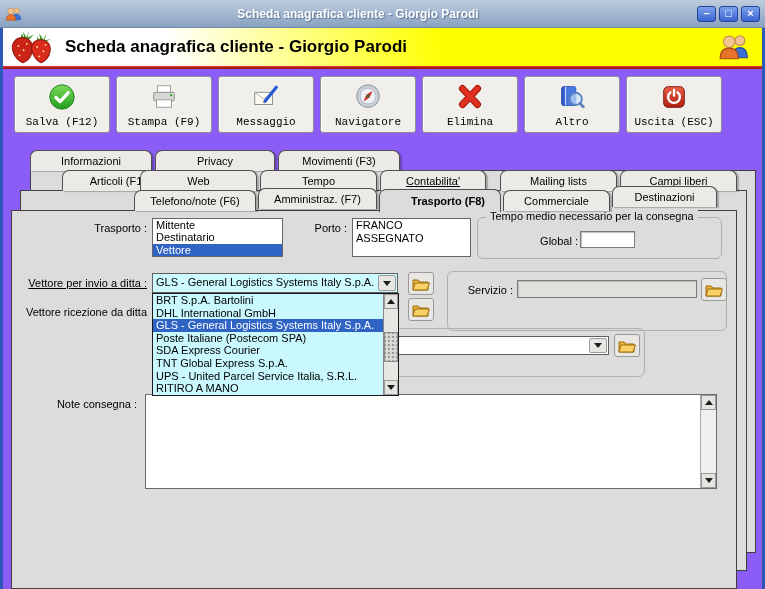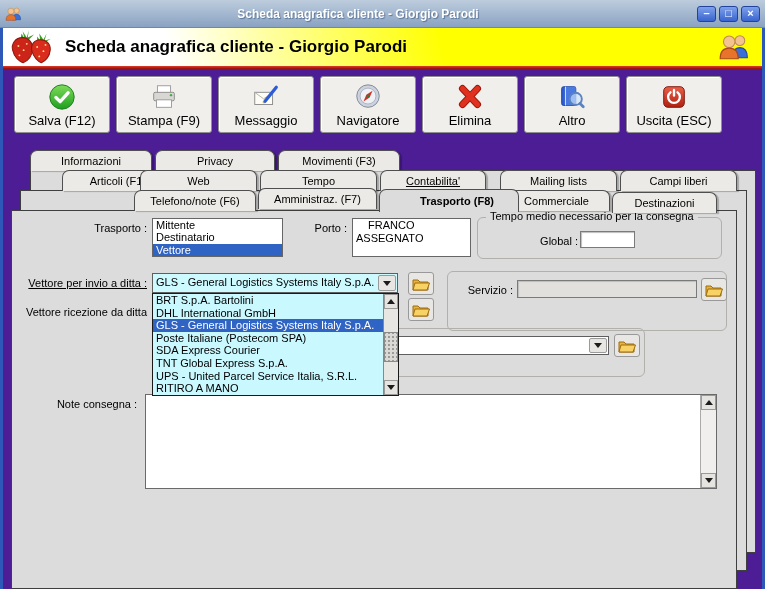--- a/index.html
+++ b/index.html
@@ -1,17 +1,17 @@
 <!DOCTYPE html>
 <html><head>
 <meta charset="utf-8">
 <style>
   html,body{margin:0;padding:0;background:#808080;}
   *{box-sizing:border-box;}
-  .window{position:relative;width:765px;height:589px;background:#4c1d95;overflow:hidden;
+  .window{position:relative;width:765px;height:589px;background:#8b5cf6;overflow:hidden;
           font-family:"Liberation Sans",sans-serif;font-size:11px;color:#000;}
   .edge{position:absolute;top:28px;bottom:0;width:3px;background:#2d58b8;}
   
   .titlebar{position:absolute;left:0;top:0;width:765px;height:28px;
             background:linear-gradient(#bdccdd,#8aa3c2);display:flex;align-items:center;
             border-bottom:1px solid #6f87a8;padding:0 5px;}
   .tb-title{flex:1;text-align:center;color:#fff;font-weight:bold;font-size:12px;
             text-shadow:1px 1px 1px #5a7396;}
   .winbtn{width:19px;height:16px;margin-left:3px;border:1px solid #23429c;border-radius:3px;
           background:linear-gradient(#7da1ea,#3a64cf);color:#fff;font-size:11px;font-weight:bold;
@@ -22,21 +22,21 @@
           display:flex;align-items:center;}
   .hdr-title{font-size:17px;font-weight:bold;margin-left:8px;}
   .red-line{position:absolute;left:3px;top:66px;width:759px;height:3px;
             background:linear-gradient(#e23b2e,#8c1007);}
   
   .tbtn{position:absolute;top:76px;width:96px;height:57px;background:#f0efec;
         border:1px solid #8f8f8f;border-radius:3px;box-shadow:inset 1px 1px 0 #fff;
         display:flex;flex-direction:column;align-items:center;justify-content:space-between;
         padding:3px 2px 4px 2px;cursor:default;}
   .tbtn .ticon{height:33px;display:flex;align-items:center;justify-content:center;}
-  .tbtn .tlabel{font-size:13px;}
+  .tbtn .tlabel{font-size:11px;font-family:Liberation Mono, monospace;}
   
   .tab{position:absolute;height:21px;background:#eceae6;border:1px solid #4f4f4f;border-bottom:none;
        border-radius:7px 7px 0 0;display:flex;align-items:center;justify-content:center;
        font-size:11px;box-shadow:2px 1px 1px rgba(0,0,0,0.25);}
   .tab.active{background:#dcdcdc;font-weight:bold;box-shadow:none;}
   
   .page{position:absolute;background:#dcdcdc;border:1px solid #3f3f3f;}
   .lbl{position:absolute;text-align:right;white-space:nowrap;}
   .listbox{position:absolute;background:#fff;border:1px solid #666;overflow:hidden;}
   .opt{line-height:12.3px;padding:0 3px;white-space:nowrap;}
@@ -243,21 +243,21 @@
   <div class="page" style="left:11px;top:210px;width:726px;height:379px;z-index:5;">
 
     <div class="lbl" style="left:40px;top:11px;width:95px;">Trasporto :</div>
     <div class="listbox" style="left:140px;top:7px;width:131px;height:39px;">
       <div class="opt">Mittente</div>
       <div class="opt">Destinatario</div>
       <div class="opt sel">Vettore</div>
     </div>
     <div class="lbl" style="left:290px;top:11px;width:45px;">Porto :</div>
     <div class="listbox" style="left:340px;top:7px;width:119px;height:39px;">
-      <div class="opt" style="line-height:13px;margin-left:12px;">FRANCO</div>
+      <div class="opt" style="line-height:13px;">FRANCO</div>
       <div class="opt" style="line-height:13px;">ASSEGNATO</div>
     </div>
     <div class="group" style="left:465px;top:6px;width:245px;height:42px;">
       <span class="legend">Tempo medio necessario per la consegna</span>
       <div class="lbl" style="left:38px;top:17px;width:62px;">Global :</div>
       <input class="tinput" style="left: 102px; top: 13px; width: 55px; height: 17px;" value="">
     </div>
 
     <div class="lbl" style="left:13px;top:66px;width:122px;text-decoration:underline;">Vettore per invio a ditta :</div>
     <div class="combo" style="left:140px;top:62px;width:246px;height:20px;background:#cdfaff;">
@@ -338,23 +338,23 @@
       </div>
     </div>
   </div>
 
   <div class="tab" style="left:134px;top:190px;width:122px;z-index:6;">
       <span>Telefono/note (F6)</span>
     </div>
   <div class="tab" style="left:258px;top:188px;width:119px;z-index:6;">
       <span>Amministraz. (F7)</span>
     </div>
-  <div class="tab active" style="left:379px;top:189px;width:140px;height:23px;z-index:7;padding-left:16px;">
+  <div class="tab active" style="left:379px;top:189px;width:122px;height:23px;z-index:7;padding-left:16px;">
       <span>Trasporto (F8)</span>
     </div>
   <div class="tab" style="left:503px;top:190px;width:107px;z-index:6;">
       <span>Commerciale</span>
     </div>
-  <div class="tab" style="left:612px;top:192px;width:105px;z-index:6;">
+  <div class="tab" style="left:612px;top:186px;width:105px;z-index:6;">
       <span>Destinazioni</span>
     </div>
 
 </div>
 
 </body></html>

